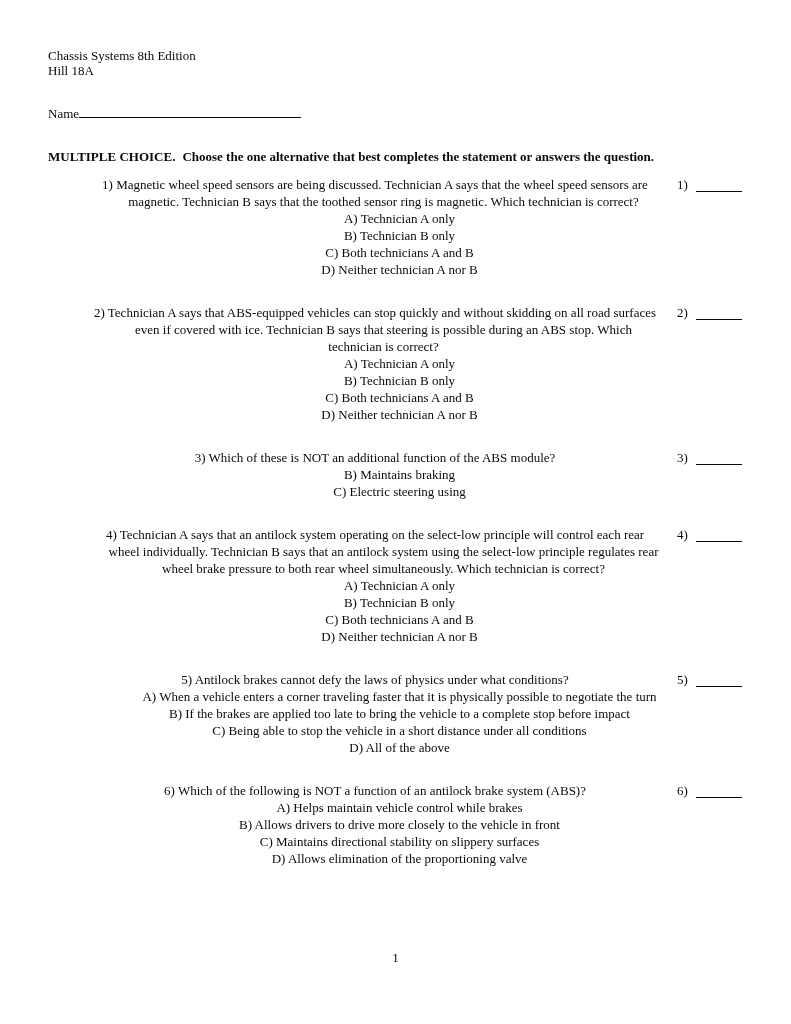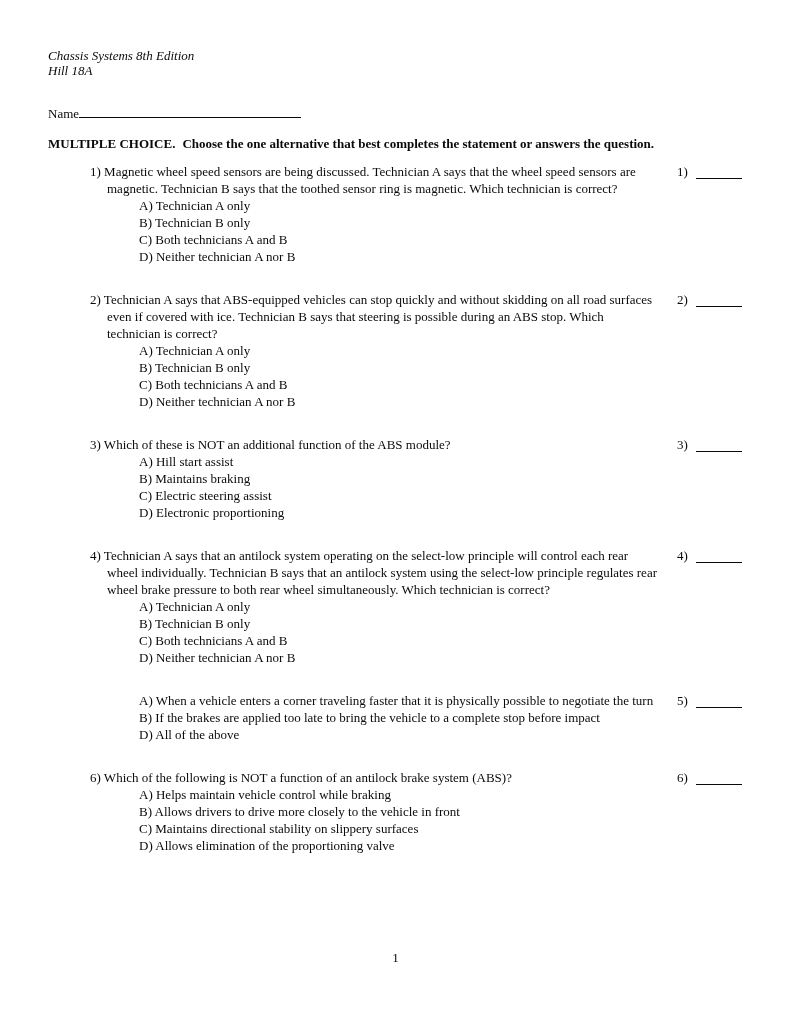--- a/index.html
+++ b/index.html
@@ -11,32 +11,32 @@
     line-height: 17px;
     color: #0a0a0a;
     position: relative;
     overflow: hidden;
   }
   .page {
     position: absolute; inset: 0;
     padding: 48px 46px 0 48px;
     box-sizing: border-box;
   }
-  .doc-header { line-height: 15px; font-style: italic; }
+  .doc-header { line-height: 15px; }
   .name-row { margin-top: 26px; }
   .name-line {
     display: inline-block;
     width: 222px;
     height: 13px;
     border-bottom: 1.4px solid #0a0a0a;
     vertical-align: baseline;
   }
-  .mc-heading { font-weight: bold; margin-top: 13px; }
+  .mc-heading { font-weight: bold; margin-top: 26px; }
   .mc-heading .heading-gap { display: inline-block; width: 7px; }
-  .questions { margin-top: 11px; }
+  .questions { margin-top: 11px; text-align: center; }
   .question {
     display: flex;
     align-items: flex-start;
     margin-left: 42px;
     margin-bottom: 26px;
   }
   .q-main { width: 570px; }
   .q-prompt { padding-left: 17px; text-indent: -17px; }
   .q-options { margin-left: 49px; }
   .option { padding-left: 21px; text-indent: -21px; }
@@ -110,24 +110,22 @@
       <div class="q-answer">
         <span class="a-num">2)</span>
           <span class="answer-line"></span>
       </div>
     </div>
 
     <div class="question">
       <div class="q-main">
         <div class="q-prompt"><span>3)</span> <span>Which of these is NOT an additional function of the ABS module?</span></div>
         <div class="q-options">
-          <div class="option">A) Hill start assist</div>
           <div class="option">B) Maintains braking</div>
-          <div class="option">C) Electric steering assist</div>
-          <div class="option">D) Electronic proportioning</div>
+          <div class="option">C) Electric steering using</div>
         </div>
       </div>
       <div class="q-answer">
         <span class="a-num">3)</span>
           <span class="answer-line"></span>
       </div>
     </div>
 
     <div class="question">
       <div class="q-main">
@@ -140,37 +138,39 @@
         </div>
       </div>
       <div class="q-answer">
         <span class="a-num">4)</span>
           <span class="answer-line"></span>
       </div>
     </div>
 
     <div class="question">
       <div class="q-main">
+        <div class="q-prompt"><span>5)</span> <span>Antilock brakes cannot defy the laws of physics under what conditions?</span></div>
         <div class="q-options">
           <div class="option">A) When a vehicle enters a corner traveling faster that it is physically possible to negotiate the turn</div>
           <div class="option">B) If the brakes are applied too late to bring the vehicle to a complete stop before impact</div>
+          <div class="option">C) Being able to stop the vehicle in a short distance under all conditions</div>
           <div class="option">D) All of the above</div>
         </div>
       </div>
       <div class="q-answer">
         <span class="a-num">5)</span>
           <span class="answer-line"></span>
       </div>
     </div>
 
     <div class="question">
       <div class="q-main">
         <div class="q-prompt"><span>6)</span> <span>Which of the following is NOT a function of an antilock brake system (ABS)?</span></div>
         <div class="q-options">
-          <div class="option">A) Helps maintain vehicle control while braking</div>
+          <div class="option">A) Helps maintain vehicle control while brakes</div>
           <div class="option">B) Allows drivers to drive more closely to the vehicle in front</div>
           <div class="option">C) Maintains directional stability on slippery surfaces</div>
           <div class="option">D) Allows elimination of the proportioning valve</div>
         </div>
       </div>
       <div class="q-answer">
         <span class="a-num">6)</span>
           <span class="answer-line"></span>
       </div>
     </div>

